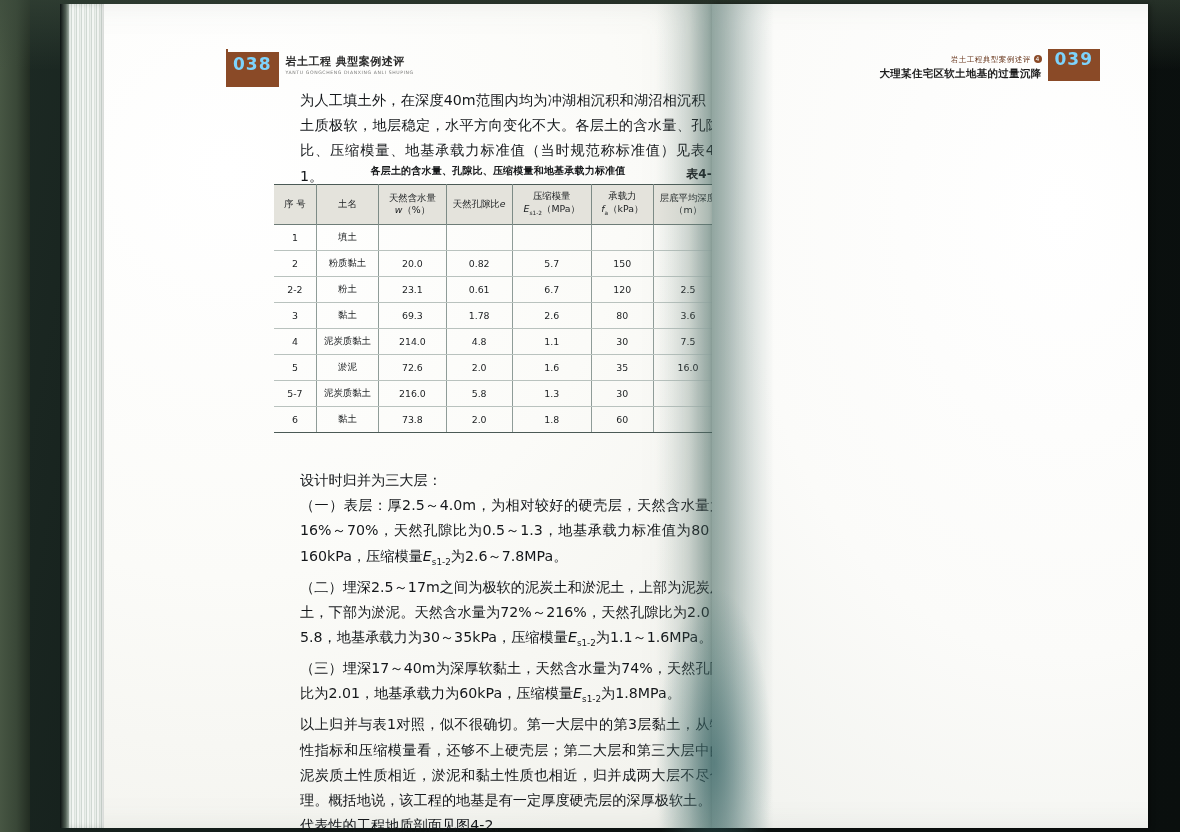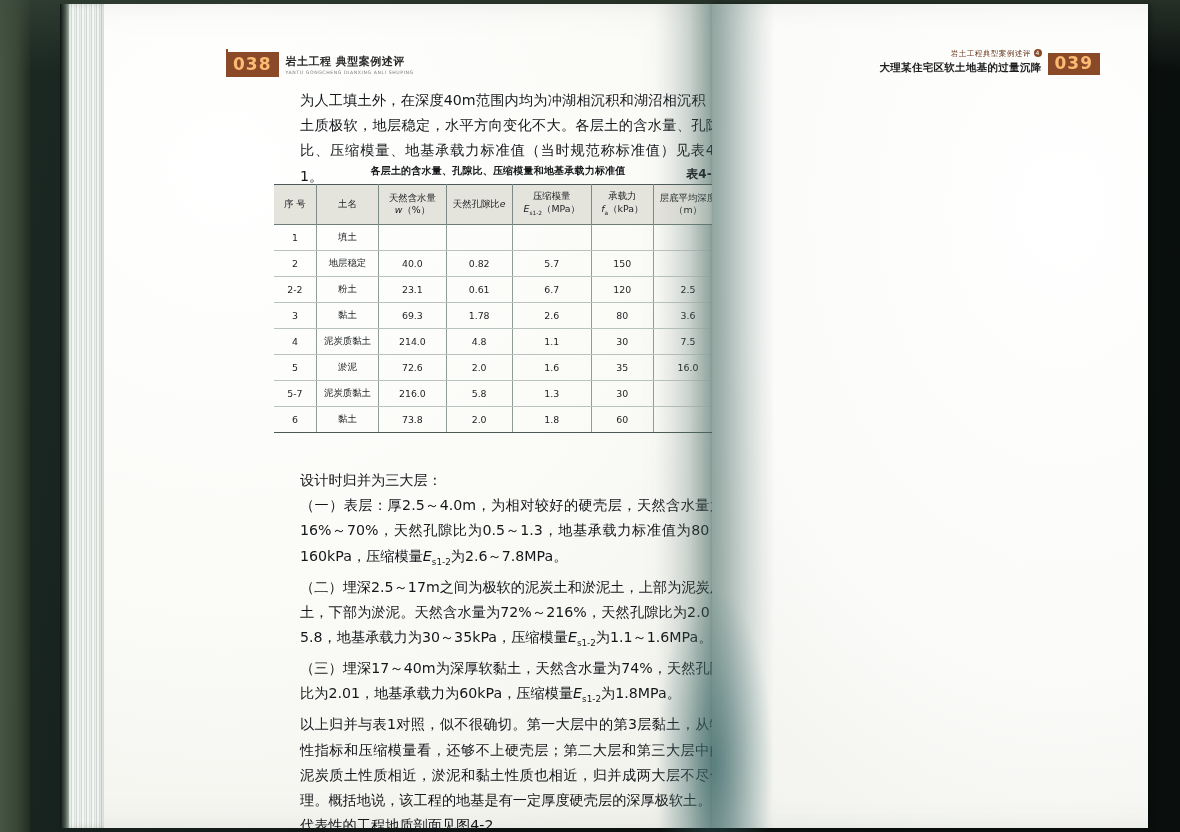--- a/index.html
+++ b/index.html
@@ -55,22 +55,22 @@
       rgba(70,110,104,.40) 48%,
       rgba(60,100,96,.30) 60%,
       rgba(120,150,142,0) 100%);
   }
   #gutter-bottom{position:absolute;left:596px;top:540px;width:130px;height:292px;pointer-events:none;
     background:radial-gradient(60% 80% at 45% 75%, rgba(46,96,100,.55) 0%, rgba(60,110,110,.22) 45%, rgba(0,0,0,0) 75%);}
 
   
   .hdr{position:absolute;}
   #hdr-left{left:122px;top:50px;display:flex;align-items:center;gap:7px;}
-  .folio{background:#8a4a27;color:#fdba74;font-family:"DejaVu Sans",sans-serif;
-    font-weight:bold;font-size:17px;letter-spacing:1px;padding:2px 7px 3px 7px;line-height:1;}
+  .folio{background:#8a4a27;color:#7dd3fc;font-family:"DejaVu Sans",sans-serif;
+    font-weight:bold;font-size:17px;letter-spacing:1px;padding:2px 7px 13px 7px;line-height:1;}
   #hdr-left .tick{position:absolute;left:0;top:-7px;width:2px;height:7px;background:#8a4a27;}
   .hdr-cn{font-family:"DejaVu Sans",sans-serif;font-weight:bold;font-size:11px;color:#2a2a2a;letter-spacing:.5px;}
   .hdr-py{font-family:"DejaVu Sans",sans-serif;font-size:4.6px;color:#7a7a78;letter-spacing:.6px;margin-top:1px;}
   #hdr-right{right:48px;top:45px;display:flex;align-items:flex-end;gap:6px;}
   #hdr-right .txts{text-align:right;}
   .hdr-r1{font-family:"DejaVu Sans",sans-serif;font-size:7.6px;color:#6b3a20;letter-spacing:.4px;}
   .hdr-r1 .cir{display:inline-block;background:#8a4a27;color:#fff;border-radius:50%;
       width:8px;height:8px;line-height:8px;text-align:center;font-size:6px;vertical-align:1px;}
   .hdr-r2{font-family:"DejaVu Sans",sans-serif;font-weight:bold;font-size:10.5px;color:#1d1d1d;margin-top:2px;letter-spacing:.3px;text-align:center;}
 
@@ -168,22 +168,22 @@
               <td class="cw1">1</td>
               <td class="cw2">填土</td>
               <td class="cw3"></td>
               <td class="cw4"></td>
               <td class="cw5"></td>
               <td class="cw6"></td>
               <td class="cw7"></td>
             </tr>
             <tr>
               <td class="cw1">2</td>
-              <td class="cw2">地层稳定</td>
-              <td class="cw3">40.0</td>
+              <td class="cw2">粉质黏土</td>
+              <td class="cw3">20.0</td>
               <td class="cw4">0.82</td>
               <td class="cw5">5.7</td>
               <td class="cw6">150</td>
               <td class="cw7"></td>
             </tr>
             <tr>
               <td class="cw1">2-2</td>
               <td class="cw2">粉土</td>
               <td class="cw3">23.1</td>
               <td class="cw4">0.61</td>

